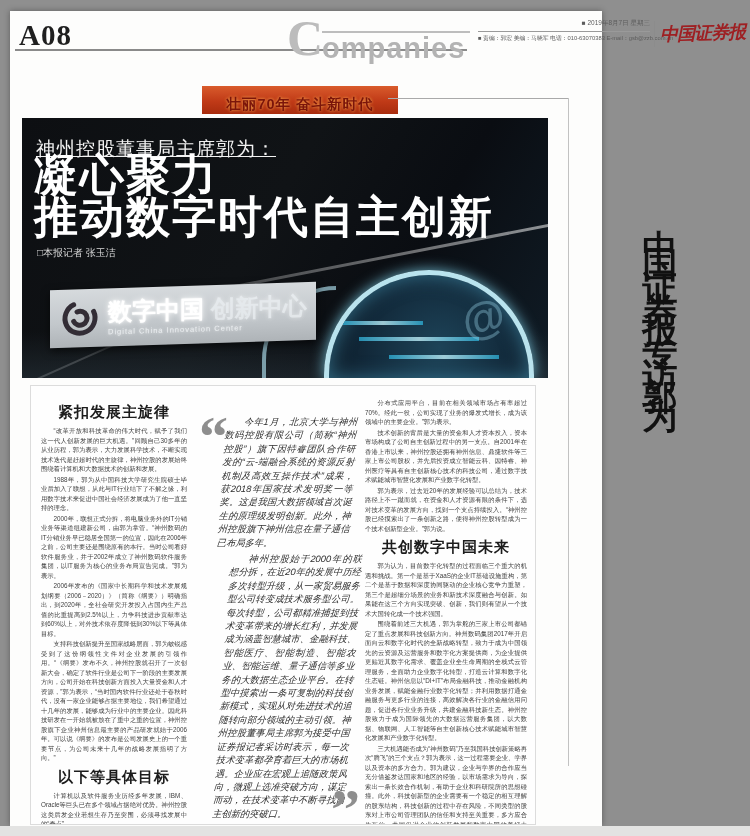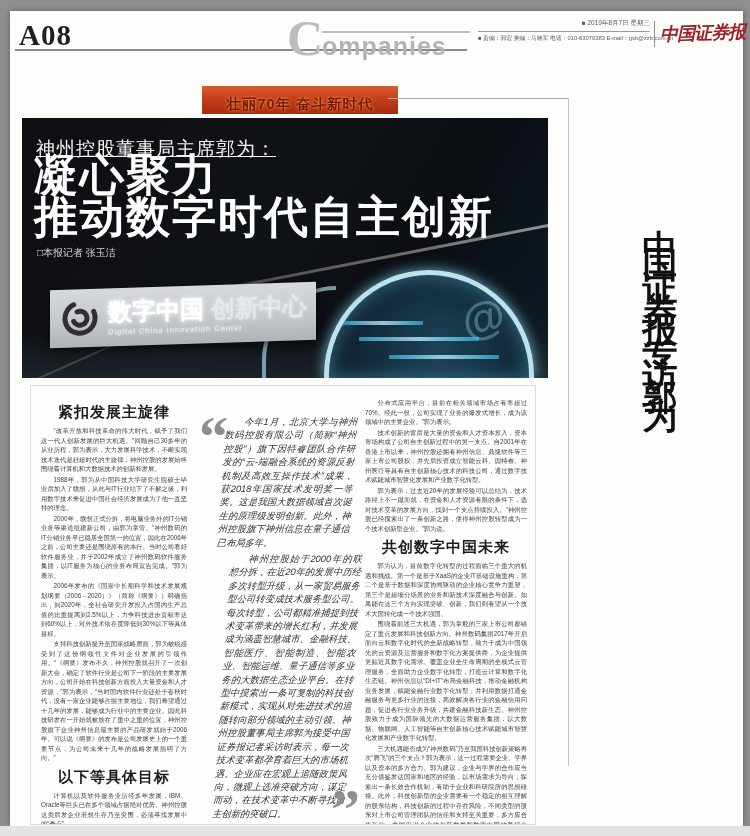--- a/index.html
+++ b/index.html
@@ -1,29 +1,29 @@
 <!DOCTYPE html>
 <html><head>
 <meta charset="utf-8">
 <style>
   html,body{margin:0;padding:0;}
   body{width:750px;height:836px;background:#8f8f8f;position:relative;overflow:hidden;
        font-family:"Liberation Sans","DejaVu Sans",sans-serif;}
-  .page{position:absolute;left:10px;top:11px;width:733px;height:815px;background:#fdfdfc;
+  .page{position:absolute;left:10px;top:11px;width:592px;height:815px;background:#fdfdfc;
         box-shadow:0 0 6px rgba(0,0,0,.35);}
   .bottom-band{position:absolute;left:0;top:826px;width:750px;height:10px;background:#e3e3e2;}
 
   
   .a08{position:absolute;left:9px;top:8px;font-family:"Liberation Serif","DejaVu Serif",serif;
        font-weight:bold;font-size:29px;color:#1f1f1f;letter-spacing:1px;}
   .header-rule{position:absolute;left:5px;top:38px;width:452px;height:2px;background:#8a8a8a;}
   .section-cn{position:absolute;left:212px;top:12px;font-size:22px;font-weight:bold;color:#3a3a3a;}
   .big-c{position:absolute;left:277px;top:2px;font-family:"Liberation Serif","DejaVu Serif",serif;
          font-weight:bold;font-size:50px;color:#bcbcbc;line-height:1;}
-  .ompanies{position:absolute;left:312px;top:21px;font-size:25px;font-weight:bold;color:#b3b3b3;letter-spacing:1px;}
+  .ompanies{position:absolute;left:312px;top:21px;font-size:29px;font-weight:bold;color:#b3b3b3;letter-spacing:1px;}
   .ompanies-overline{position:absolute;left:312px;top:20px;width:148px;height:2px;background:#bdbdbd;}
   .hdr-small{position:absolute;left:468px;top:8px;width:172px;text-align:right;color:#5c5c5c;}
   .hdr-date{font-size:6.5px;white-space:nowrap;}
   .hdr-rule2{margin:3px 0 2px 0;height:1px;background:#9a9a9a;}
   .hdr-staff{font-size:5.8px;white-space:nowrap;}
   .hdr-vbar{position:absolute;left:644px;top:10px;width:1px;height:26px;background:#8c8c8c;}
   .masthead{position:absolute;left:650px;top:10px;width:92px;font-family:"Liberation Serif","DejaVu Serif",serif;
             font-weight:bold;font-style:italic;font-size:18px;color:#9e2023;transform:rotate(-2deg);
             letter-spacing:-1px;white-space:nowrap;}
 

